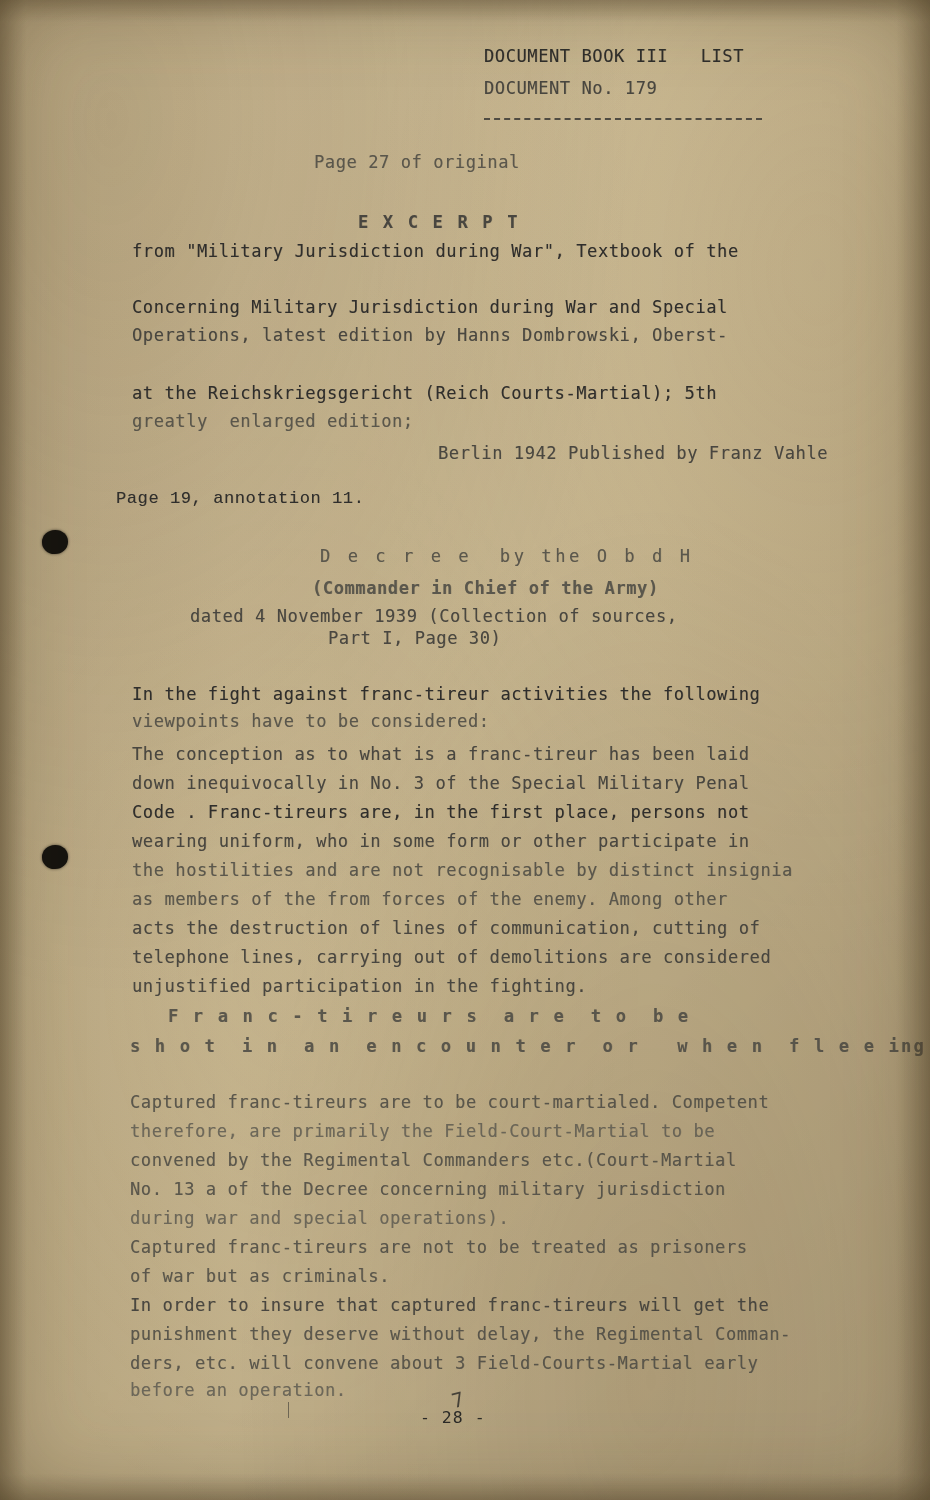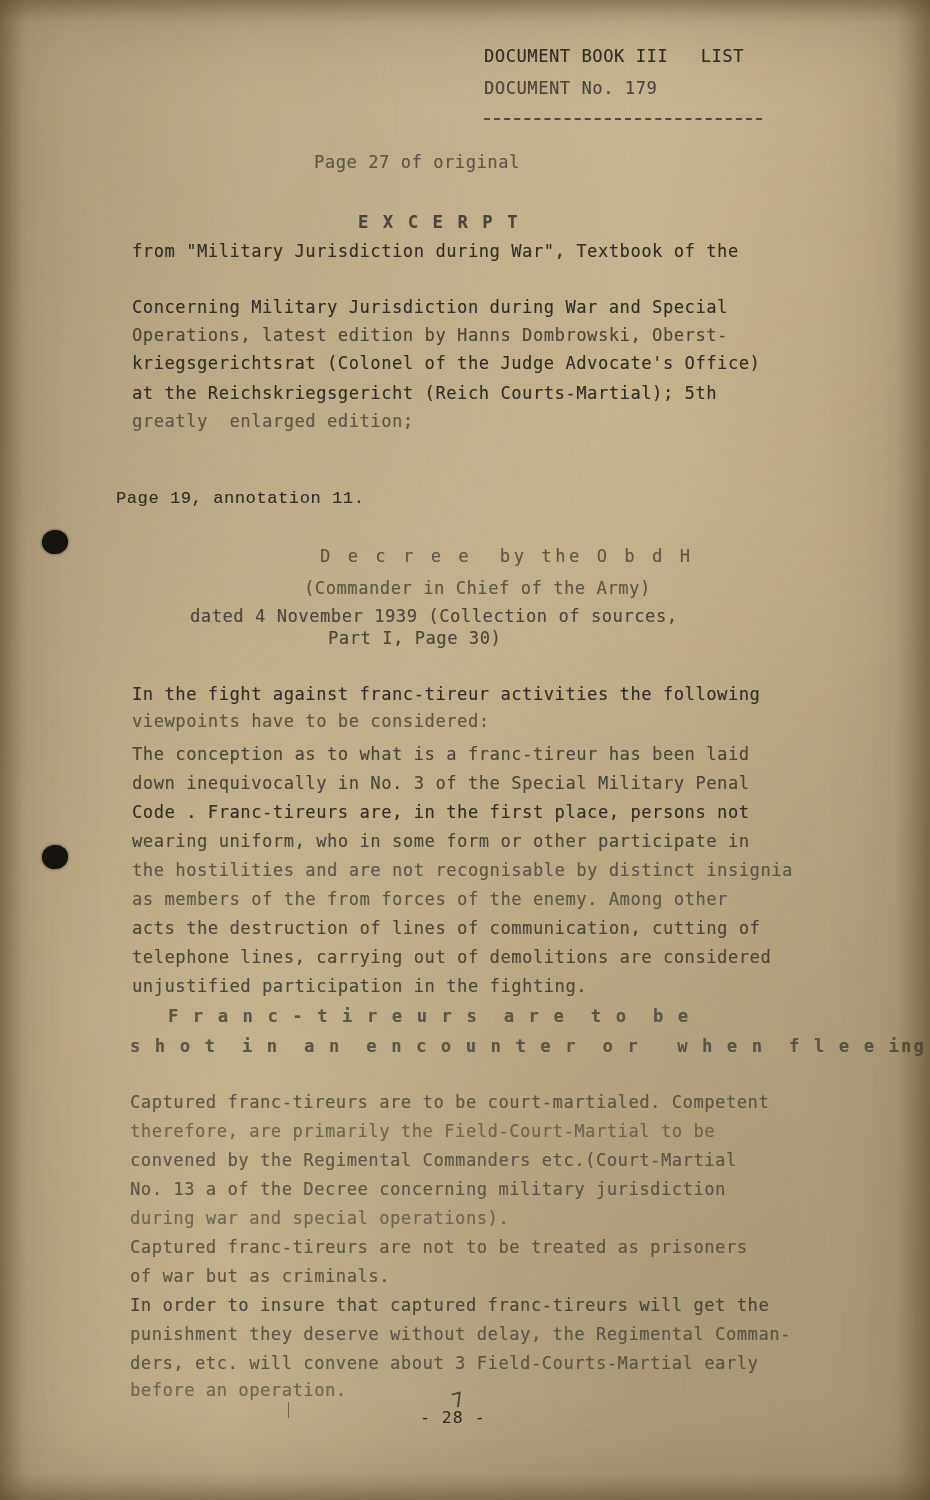--- a/index.html
+++ b/index.html
@@ -134,29 +134,29 @@
     <div class="ln fade1" style="left:484px; top:78px;">DOCUMENT No. 179</div>
     <div class="hrule"></div>
 
     <div class="ln fade2" style="left:314px; top:152px;">Page 27 of original</div>
 
     <div class="ln spaced2 fade1" style="left:358px; top:212px;">E X C E R P T</div>
 
     <div class="ln" style="left:132px; top:241px;">from "Military Jurisdiction during War", Textbook of the</div>
     <div class="ln" style="left:132px; top:297px;">Concerning Military Jurisdiction during War and Special</div>
     <div class="ln fade1" style="left:132px; top:325px;">Operations, latest edition by Hanns Dombrowski, Oberst-</div>
-    <div class="ln" style="left:132px; top:353px;">kriegsgerichtsrat (Colonel of the Judge Advocate's Office)</div>
     <div class="ln" style="left:132px; top:383px;">at the Reichskriegsgericht (Reich Courts-Martial); 5th</div>
     <div class="ln fade2" style="left:132px; top:411px;">greatly  enlarged edition;</div>
 
+    <div class="ln fade1" style="left:438px; top:443px;">Berlin 1942 Published by Franz Vahle</div>
 
     <div class="ln" style="left:116px; top:489px;font-family:Liberation Mono, monospace;">Page 19, annotation 11.</div>
 
     <div class="ln spaced fade2" style="left:320px; top:546px;">D e c r e e  by the O b d H</div>
-    <div class="ln fade2" style="left:304px; top:578px;">(Commander in Chief of the Army)</div>
+    <div class="ln fade2" style="left:312px; top:578px;font-weight:bold;">(Commander in Chief of the Army)</div>
     <div class="ln fade1" style="left:190px; top:606px;">dated 4 November 1939 (Collection of sources,</div>
     <div class="ln fade1" style="left:328px; top:628px;">Part I, Page 30)</div>
 
     <div class="ln" style="left:132px; top:684px;">In the fight against franc-tireur activities the following</div>
     <div class="ln fade2" style="left:132px; top:711px;">viewpoints have to be considered:</div>
     <div class="ln fade1" style="left:132px; top:744px;">The conception as to what is a franc-tireur has been laid</div>
     <div class="ln fade1" style="left:132px; top:773px;">down inequivocally in No. 3 of the Special Military Penal</div>
     <div class="ln" style="left:132px; top:802px;">Code . Franc-tireurs are, in the first place, persons not</div>
     <div class="ln fade1" style="left:132px; top:831px;">wearing uniform, who in some form or other participate in</div>
     <div class="ln fade2" style="left:132px; top:860px;">the hostilities and are not recognisable by distinct insignia</div>

